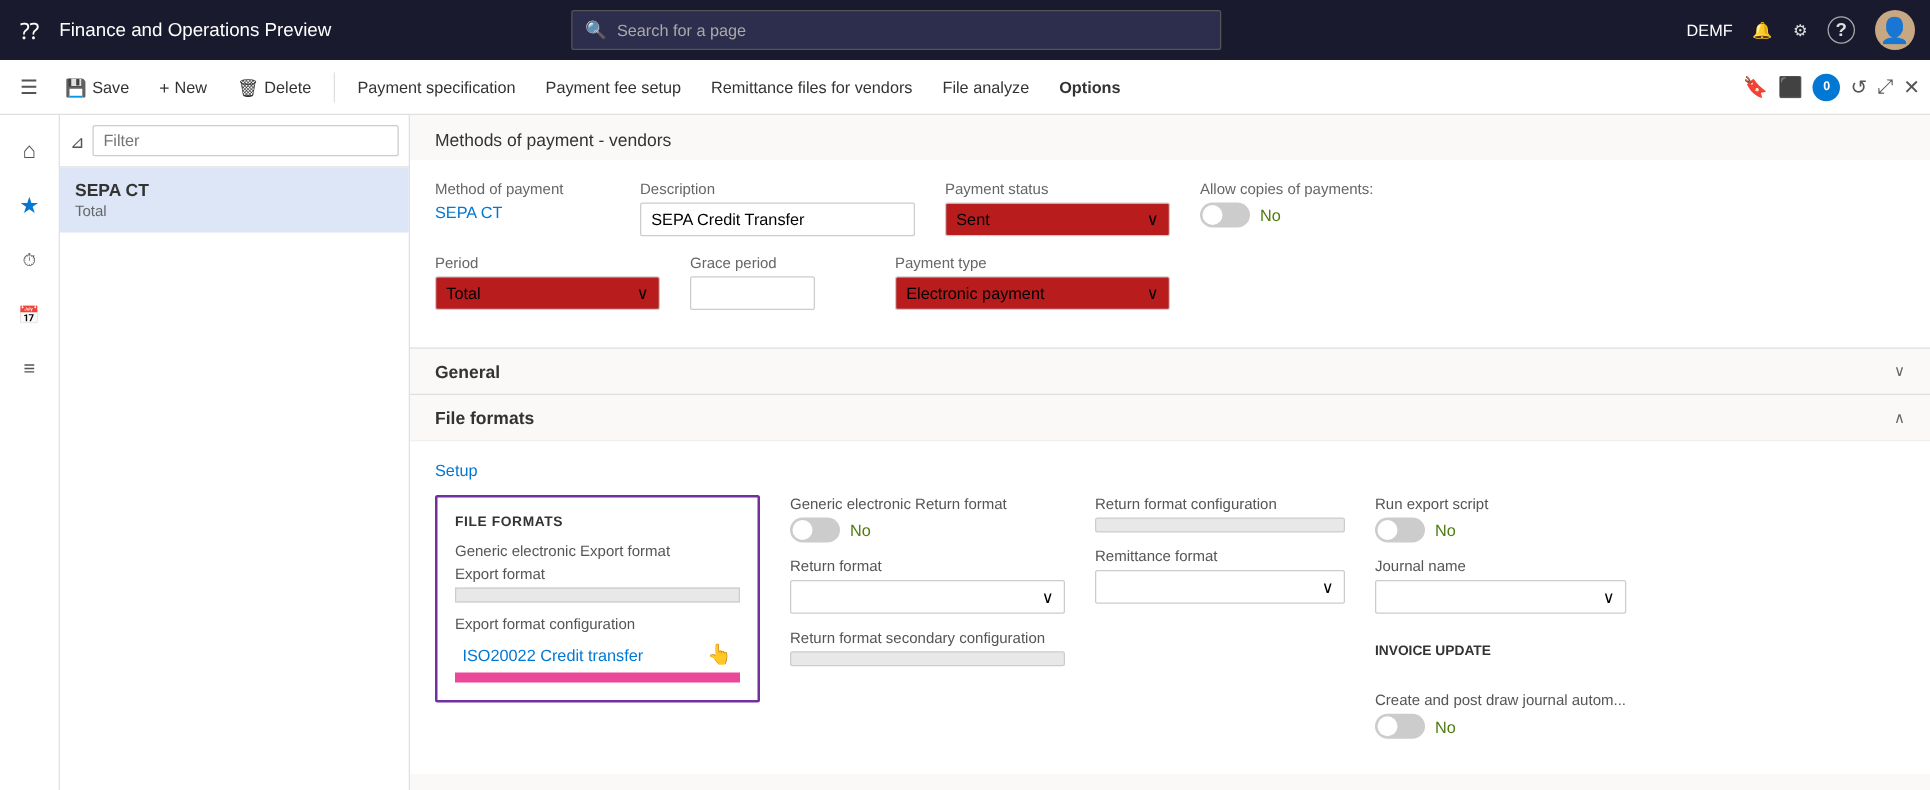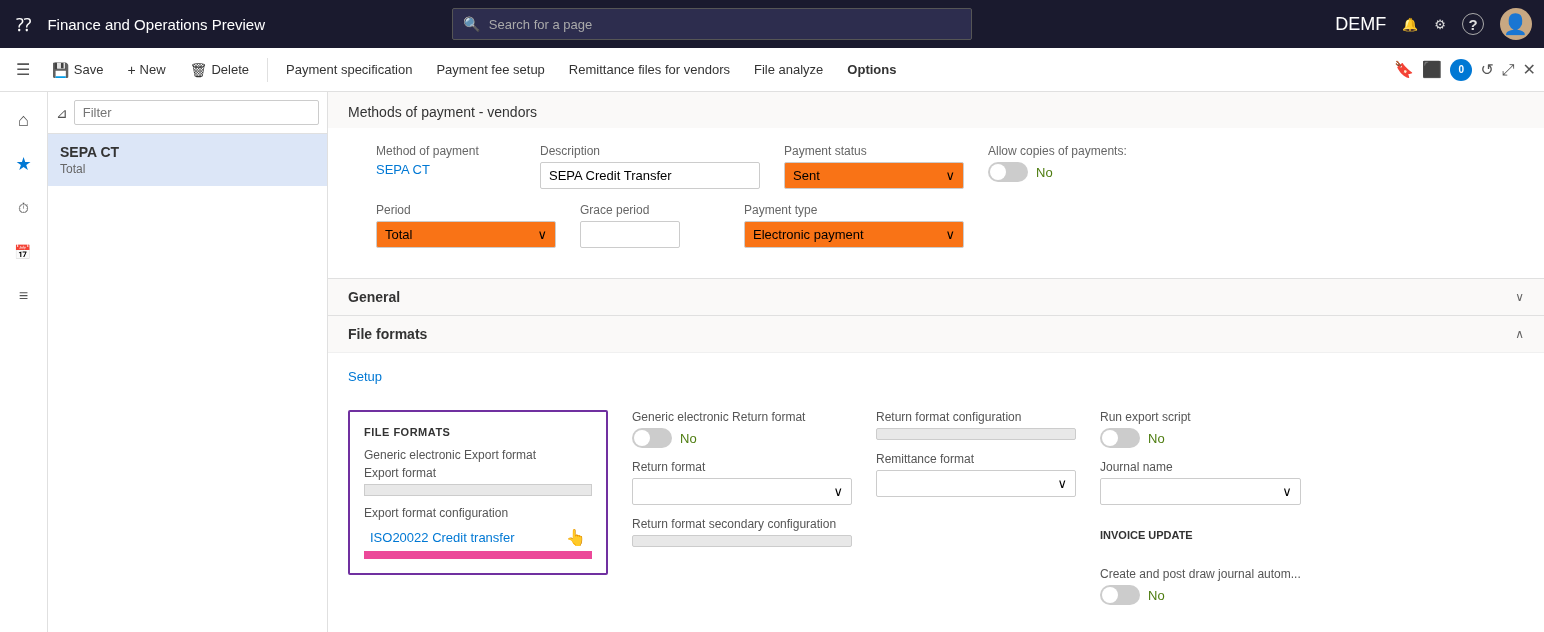--- a/index.html
+++ b/index.html
@@ -89,30 +89,30 @@
     .list-item-title { font-size: 14px; font-weight: 600; color: #333; }
     .list-item-sub { font-size: 12px; color: #666; margin-top: 2px; }
 
     
     .right-content { flex: 1; overflow-y: auto; background: #faf9f8; padding: 0; }
     .content-header { padding: 12px 20px 8px; background: #faf9f8; }
     .content-header-title { font-size: 14px; color: #333; font-weight: 400; }
 
     
     .form-section { background: #fff; margin: 0; padding: 16px 20px; }
-    .form-row { display: flex; gap: 24px; margin-bottom: 14px; flex-wrap: wrap; margin-left: 28px; }
+    .form-row { display: flex; gap: 24px; margin-bottom: 14px; flex-wrap: wrap; }
     .form-field { display: flex; flex-direction: column; gap: 4px; min-width: 140px; }
     .form-field label { font-size: 12px; color: #666; }
     .form-field .field-value { font-size: 13px; color: #0078d4; cursor: pointer; }
     .form-field input, .form-field .input-box {
       border: 1px solid #ccc; border-radius: 2px; padding: 5px 8px; font-size: 13px; outline: none; background: #fff;
     }
     .form-field .select-box {
       display: flex; align-items: center; justify-content: space-between;
-      border: 1px solid #ccc; border-radius: 2px; padding: 5px 8px; font-size: 13px; background: #f97316; cursor: pointer; min-width: 160px;
+      border: 1px solid #ccc; border-radius: 2px; padding: 5px 8px; font-size: 13px; background: #b91c1c; cursor: pointer; min-width: 160px;
     }
     .toggle-row { display: flex; align-items: center; gap: 8px; }
     .toggle { width: 40px; height: 20px; border-radius: 10px; background: #ccc; position: relative; cursor: pointer; }
     .toggle.on { background: #0078d4; }
     .toggle::after { content: ''; position: absolute; top: 2px; width: 16px; height: 16px; border-radius: 50%; background: #fff; transition: left 0.2s; }
     .toggle.off::after { left: 2px; }
     .toggle.on::after { left: 22px; }
     .toggle-label { font-size: 13px; color: #4d7c0f; }
 
     
@@ -134,21 +134,21 @@
     }
     .file-formats-title { font-size: 11px; font-weight: 700; text-transform: uppercase; color: #333; margin-bottom: 10px; letter-spacing: 0.5px; }
     .ff-label { font-size: 12px; color: #555; margin-bottom: 4px; }
     .ff-toggle-row { display: flex; align-items: center; gap: 8px; margin-bottom: 12px; }
     .ff-input-box { border: 1px solid #ccc; padding: 5px 8px; font-size: 13px; background: #e8e8e8; width: 100%; margin-bottom: 10px; }
     .ff-col-label { font-size: 12px; color: #555; margin-bottom: 4px; }
     .ff-select { display: flex; align-items: center; justify-content: space-between; border: 1px solid #ccc; border-radius: 2px; padding: 5px 8px; font-size: 13px; background: #fff; cursor: pointer; }
     .ff-disabled-input { border: 1px solid #ccc; border-radius: 2px; padding: 5px 8px; font-size: 13px; background: #e8e8e8; width: 100%; }
 
     
-    .setup-link { color: #0078d4; cursor: pointer; font-size: 13px; margin-bottom: 26px; display: inline-block; }
+    .setup-link { color: #0078d4; cursor: pointer; font-size: 13px; margin-bottom: 12px; display: inline-block; }
 
     
     .invoice-section { margin-top: 16px; }
     .invoice-title { font-size: 11px; font-weight: 700; text-transform: uppercase; color: #333; margin-bottom: 26px; }
 
     
     .right-content::-webkit-scrollbar { width: 8px; }
     .right-content::-webkit-scrollbar-track { background: #f0f0f0; }
     .right-content::-webkit-scrollbar-thumb { background: #c8c8c8; border-radius: 4px; }
 
@@ -158,21 +158,21 @@
 <body>
 
 <div class="top-nav">
   <span class="top-nav-grid">⁇</span>
   <span class="top-nav-title">Finance and Operations Preview</span>
   <div class="top-nav-search">
     <span style="color:#aaa;font-size:14px;">🔍</span>
     <input type="text" placeholder="Search for a page" style="">
   </div>
   <div class="top-nav-right">
-    <span style="color:#fff;font-size:18px;text-align:right;">DEMF</span>
+    <span style="color:#fff;font-size:13px;text-align:right;">DEMF</span>
     <span class="nav-icon">🔔</span>
     <span class="nav-icon">⚙</span>
     <span class="nav-icon" style="font-size:15px;font-weight:bold;border:1px solid #aaa;border-radius:50%;width:22px;height:22px;display:inline-flex;align-items:center;justify-content:center;">?</span>
     <div class="avatar" style="font-size:20px;">👤</div>
   </div>
 </div>
 
 <div class="action-bar">
   <span style="font-size:16px;padding:4px 8px;cursor:pointer;color:#555;">☰</span>
   <button class="action-btn">

